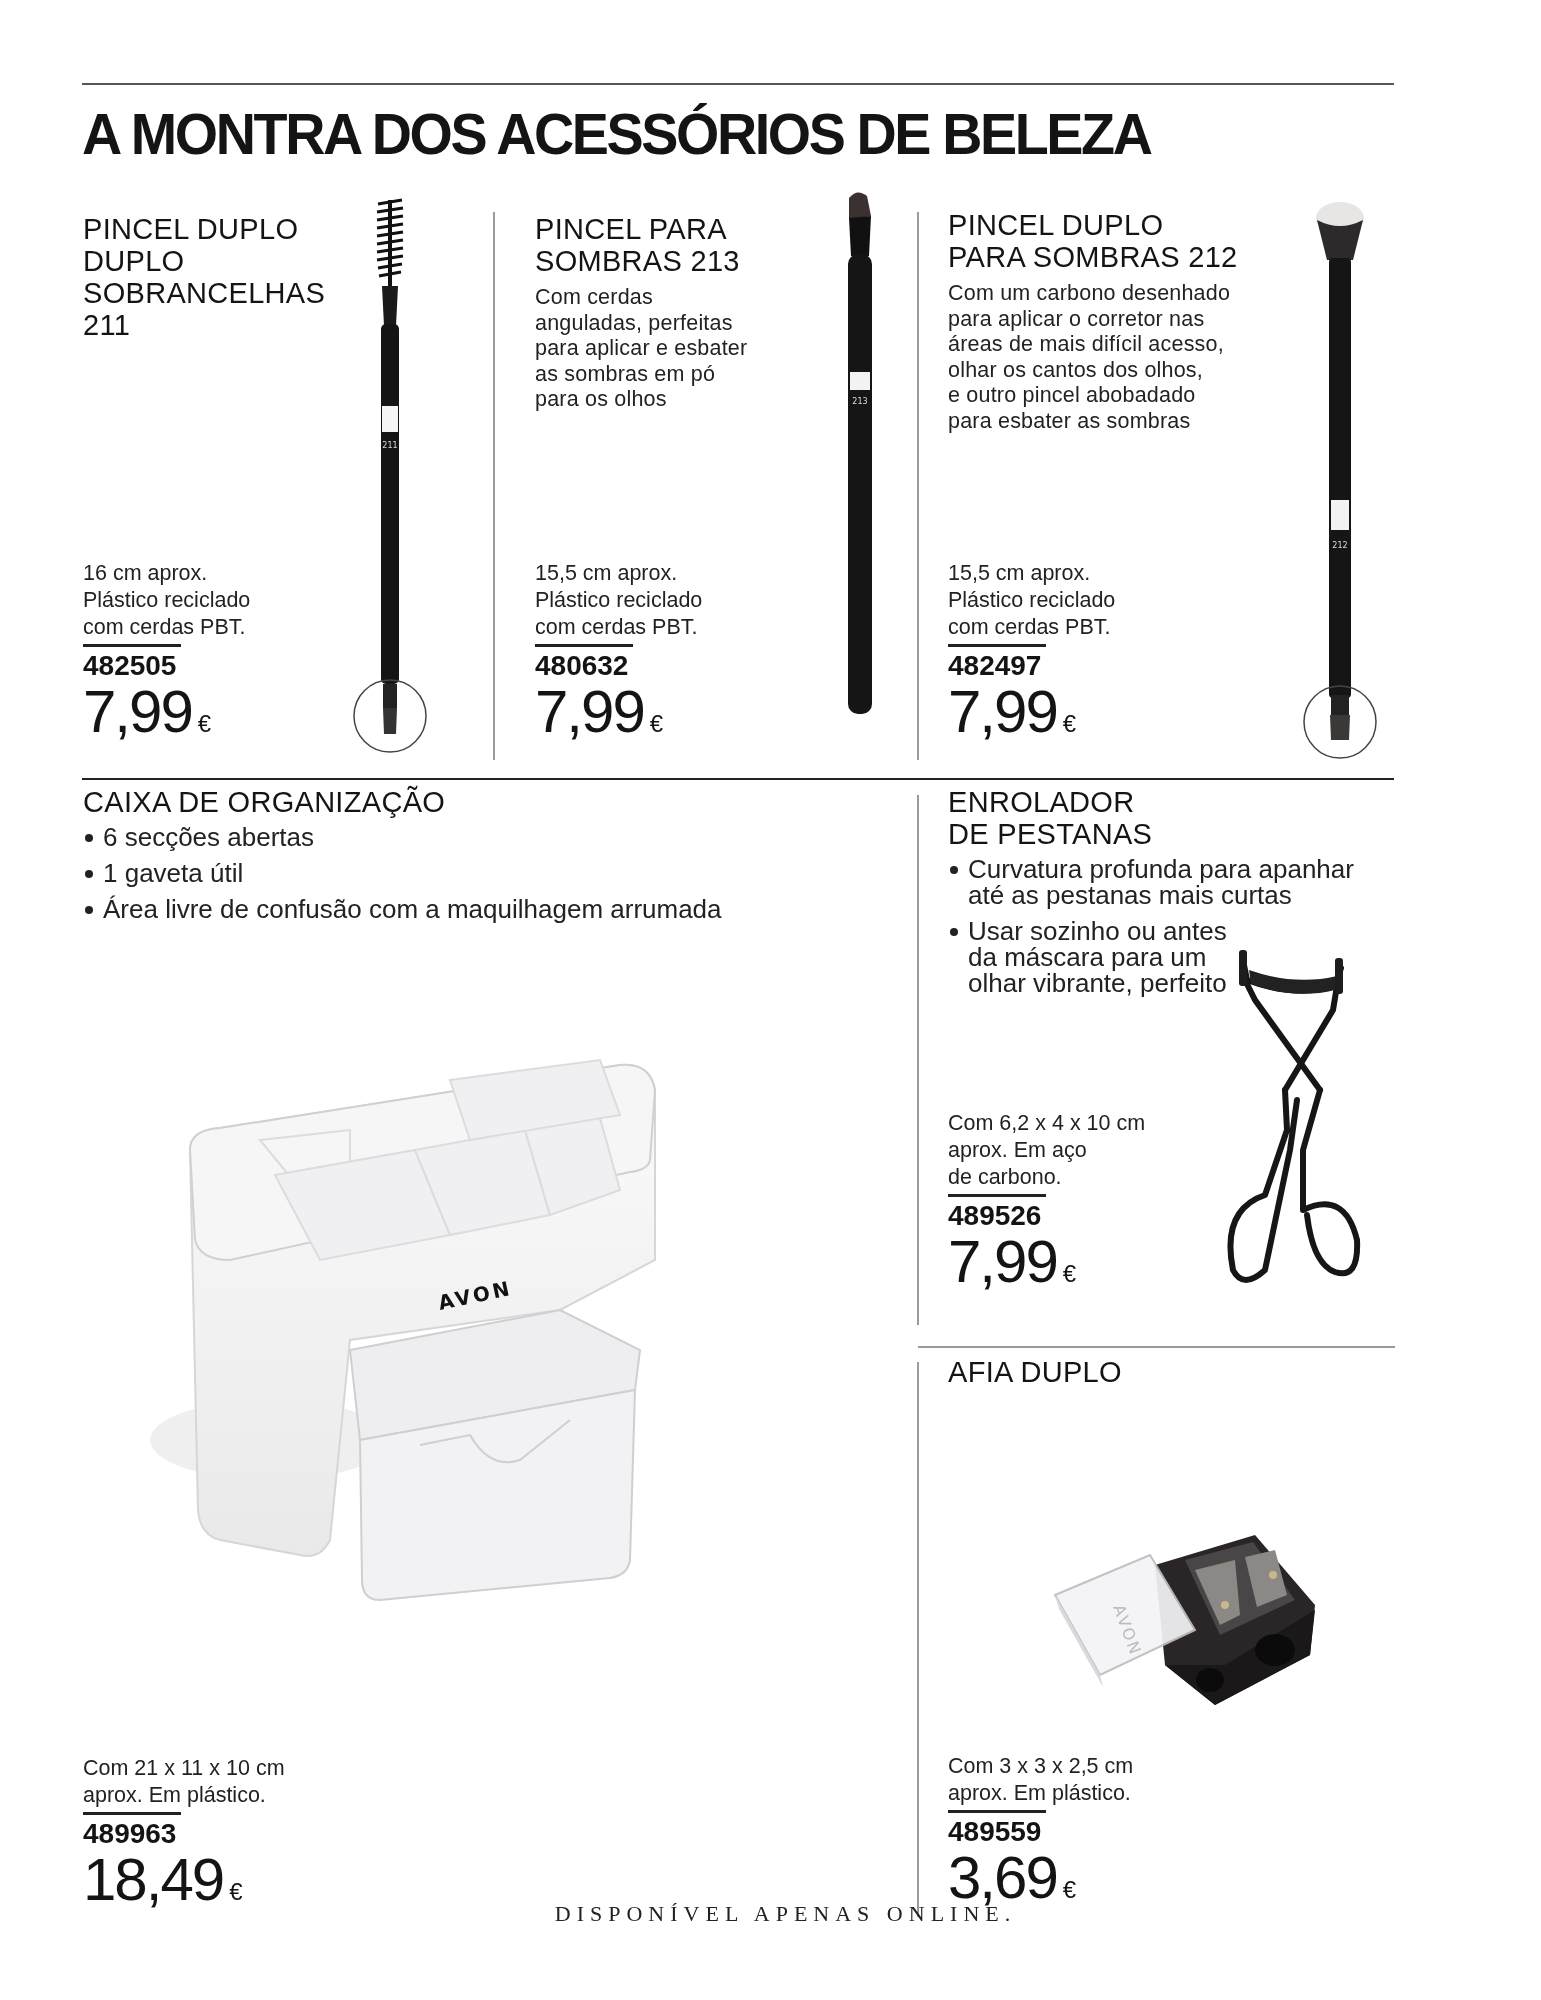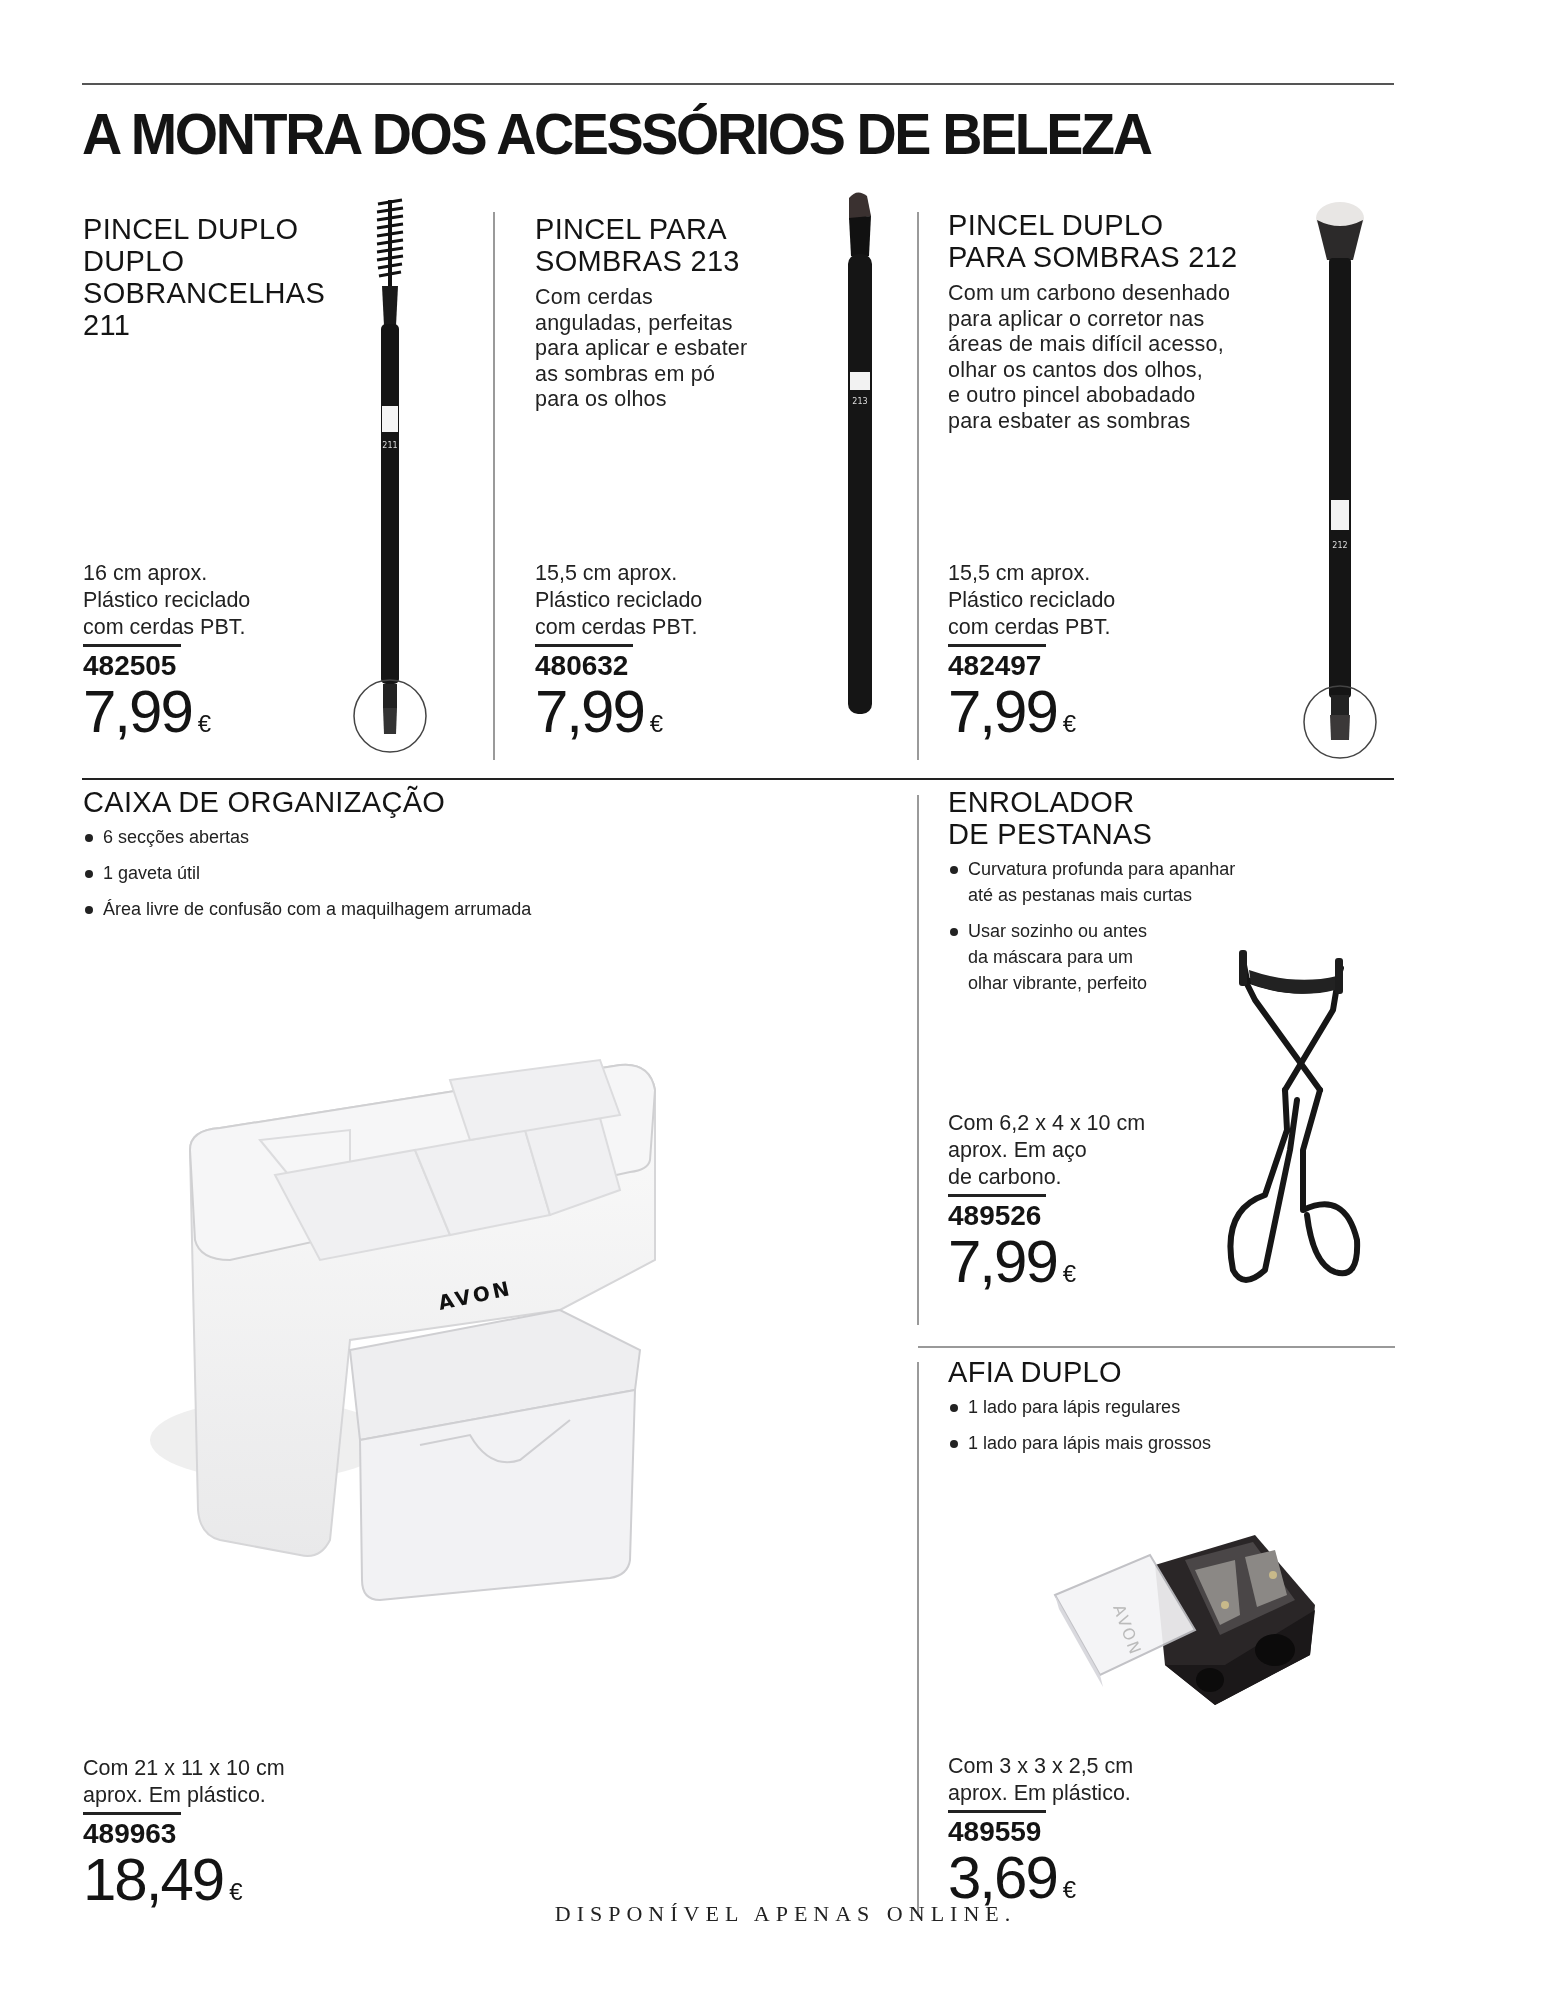--- a/index.html
+++ b/index.html
@@ -5,21 +5,21 @@
   * { box-sizing: border-box; margin: 0; padding: 0; }
   html, body { width: 1541px; height: 2000px; background: #ffffff; overflow: hidden; }
   body { position: relative; font-family: "Liberation Sans", "DejaVu Sans", sans-serif; color: #1a1a1a; }
   .abs { position: absolute; }
   .rule { position: absolute; background: #222; }
   .vrule { position: absolute; background: #9a9a9a; width: 1.5px; }
   .page-title { left: 82px; top: 100px; font-size: 58px; font-weight: 700; letter-spacing: -2.5px; color: #141414; white-space: nowrap; transform: scaleX(0.96); transform-origin: left; }
   .ptitle { font-size: 29px; font-weight: 400; line-height: 32px; letter-spacing: 0.3px; color: #141414; }
   .pdesc { font-size: 21.5px; line-height: 25.5px; color: #222; margin-top: 8px; letter-spacing: 0.2px; }
   .bullets { list-style: none; margin-top: 6px; }
-  .bullets li { font-size: 18px; line-height: 26px; color: #222; position: relative; padding-left: 20px; margin-bottom: 10px; }
+  .bullets li { font-size: 26px; line-height: 26px; color: #222; position: relative; padding-left: 20px; margin-bottom: 10px; }
   .bullets li .bullet-dot { position: absolute; left: 2px; top: 10px; width: 8px; height: 8px; border-radius: 50%; background: #222; }
   .specs { font-size: 21.5px; line-height: 27px; color: #222; }
   .specs-rule { width: 98px; height: 2.5px; background: #222; margin-top: 3px; }
   .code { font-size: 28px; font-weight: 700; line-height: 34px; margin-top: 2px; color: #141414; }
   .price { display: flex; align-items: baseline; margin-top: -2px; }
   .price-num { font-size: 60px; line-height: 62px; color: #141414; letter-spacing: -2px; }
   .price-cur { font-size: 24px; margin-left: 6px; color: #141414; }
   .footer-note { left: 0; width: 100%; top: 1901px; text-align: center; font-size: 22px; letter-spacing: 6px; color: #222; padding-left: 30px; font-family: Liberation Serif, serif; }
   .img-box { position: absolute; }
 </style>
@@ -253,24 +253,20 @@
   <div class="specs-rule"></div>
   <div class="code">489526</div>
   <div class="price">
     <span class="price-num">7,99</span>
     <span class="price-cur">€</span>
   </div>
 </div>
 
 <section class="abs" style="left:948px; top:1356px; width:430px; height:130px;">
   <div class="ptitle">AFIA DUPLO</div>
-  <ul class="bullets">
-    <li><span class="bullet-dot"></span><span>1 lado para lápis regulares</span></li>
-    <li><span class="bullet-dot"></span><span>1 lado para lápis mais grossos</span></li>
-  </ul>
 </section>
 <div class="img-box" style="left:1025px; top:1515px; width:290px; height:200px;">
   <svg width="290" height="200" viewBox="0 0 290 200">
 
     <path d="M130 50 L230 20 L290 90 L285 140 L190 190 L140 150 Z" fill="#2a2627"></path>
     <path d="M140 150 L190 190 L285 140 L290 95 L200 150 Z" fill="#1b1819"></path>
     <path d="M160 45 L228 27 L270 85 L195 120 Z" fill="#4a4647"></path>
     <path d="M170 55 L210 45 L215 100 L195 110 Z" fill="#8b8885"></path>
     <path d="M220 42 L250 35 L262 80 L232 92 Z" fill="#8b8885"></path>
     <circle cx="200" cy="90" r="4" fill="#c8b98a"></circle>

